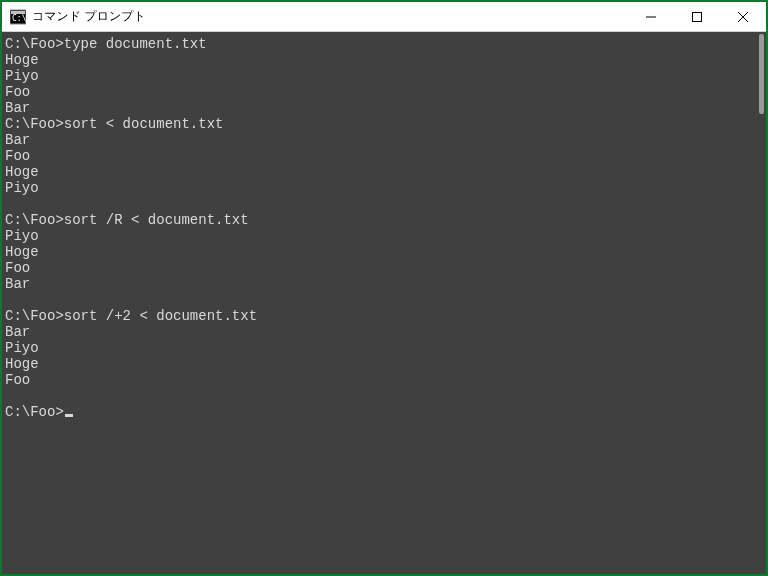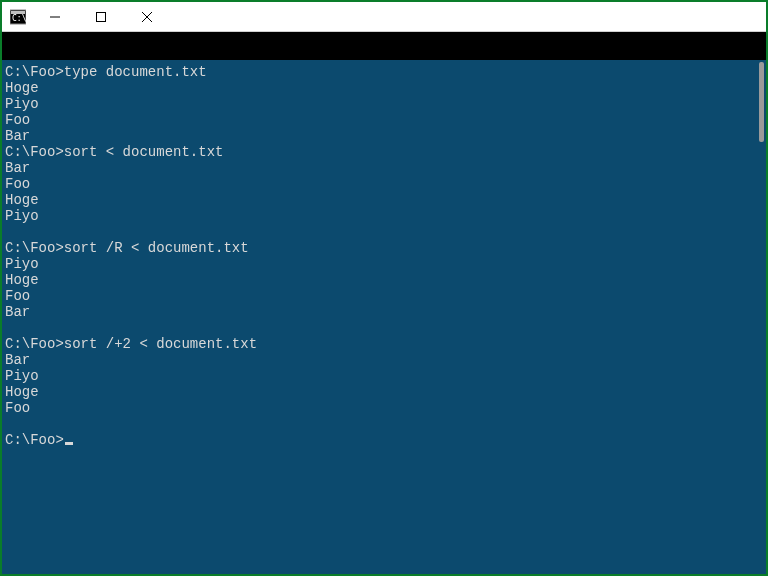--- a/index.html
+++ b/index.html
@@ -43,24 +43,23 @@
     display: flex;
     align-items: center;
     justify-content: center;
     background: transparent;
     border: none;
     cursor: pointer;
   }
   .titlebar-btn svg { width: 10px; height: 10px; }
   .terminal-area {
     flex: 1;
-    background: #0c4a6e;
+    background: #404040;
     position: relative;
     overflow: hidden;
-    margin-top: 28px;
   }
   .terminal-content {
     position: absolute;
     top: 4px;
     left: 3px;
     right: 18px;
     bottom: 0;
     color: #d8d8d8;
     font-family: "MS Gothic", "Courier New", monospace;
     font-size: 14px;
@@ -97,20 +96,21 @@
 
 <div class="window">
   <div class="titlebar">
     <span class="titlebar-icon">
       <svg viewBox="0 0 16 16">
         <rect x="0" y="1" width="16" height="14" fill="#000" stroke="#888" stroke-width="1"></rect>
         <rect x="1" y="2" width="14" height="3" fill="#c0c0c0"></rect>
         <text x="2" y="12" font-size="8" fill="#fff" font-family="monospace">C:\</text>
       </svg>
     </span>
+    <span class="titlebar-title">コマンド プロンプト</span>
     <div class="titlebar-controls">
       <button class="titlebar-btn">
         <svg viewBox="0 0 10 10">
             <line x1="0" y1="5" x2="10" y2="5" stroke="#000" stroke-width="1"></line>
           </svg>
       </button>
       <button class="titlebar-btn">
         <svg viewBox="0 0 10 10">
             <rect x="0.5" y="0.5" width="9" height="9" fill="none" stroke="#000" stroke-width="1"></rect>
           </svg>

